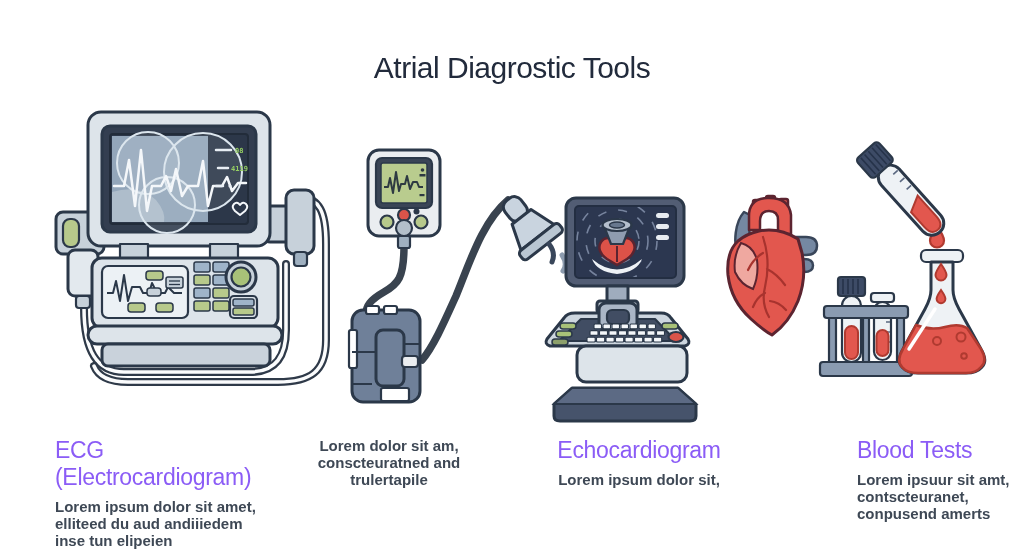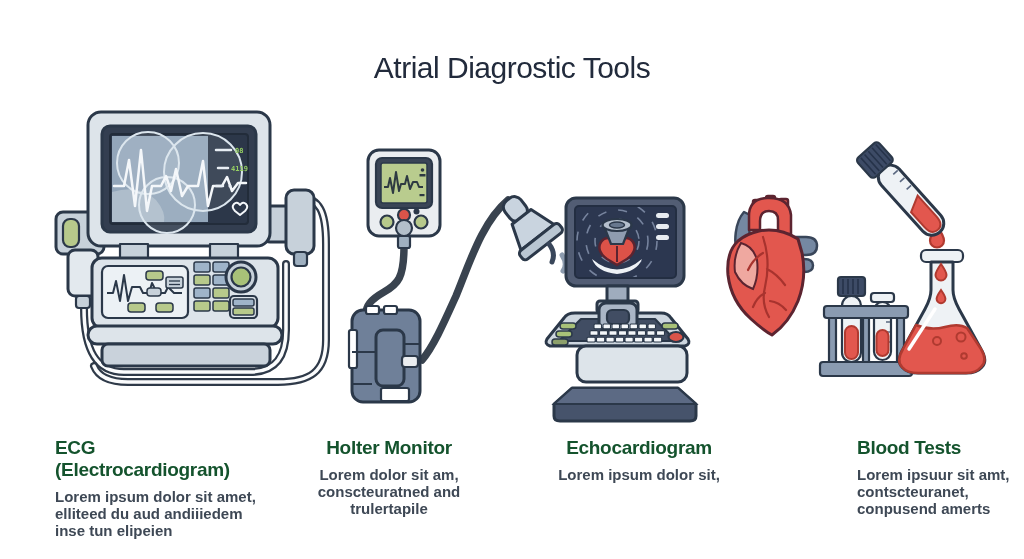--- a/index.html
+++ b/index.html
@@ -6,21 +6,21 @@
   body{
     width:1024px;height:559px;position:relative;overflow:hidden;
     background:#ffffff;font-family:"Liberation Sans",sans-serif;
   }
   .title{
     position:absolute;top:31px;left:0;width:100%;text-align:center;
     font-size:30px;font-weight:normal;color:#222b3c;letter-spacing:-0.5px;
   }
   svg.illustrations{position:absolute;left:0;top:0;}
   .caption{position:absolute;top:437px;}
-  .caption h2{font-size:19px;font-weight:bold;color:#14532d;margin:0 0 7px 0;letter-spacing:-0.3px;}
+  .caption h2{font-size:23px;font-weight:normal;color:#8b5cf6;margin:0 0 7px 0;letter-spacing:-0.3px;}
   .caption p{font-size:15px;color:#3e4855;margin:0;line-height:17px;font-weight:bold;}
   .c1{left:55px;width:220px;text-align:left;}
   .c2{left:300px;width:178px;text-align:center;}
   .c3{left:543px;width:192px;text-align:center;}
   .c4{left:857px;width:170px;text-align:left;}
   
   .ol{stroke:#2b3849;stroke-width:3;stroke-linejoin:round;}
   .ol2{stroke:#2b3849;stroke-width:2.2;stroke-linejoin:round;}
   .olt{stroke:#2b3849;stroke-width:1.5;}
   .tube{fill:none;stroke:#2f3a49;stroke-width:8;stroke-linecap:round;}
@@ -254,21 +254,20 @@
 </svg>
 
 <div class="caption c1">
   <h2>ECG (Electrocardiogram)</h2>
   <p>Lorem ipsum dolor sit amet,</p>
   <p>elliteed du aud andiiiedem</p>
   <p>inse tun elipeien</p>
 </div>
 
 <div class="caption c2">
-  <h2>Holter Monitor</h2>
   <p>Lorem dolor sit am,</p>
   <p>conscteuratned and</p>
   <p>trulertapile</p>
 </div>
 
 <div class="caption c3">
   <h2>Echocardiogram</h2>
   <p>Lorem ipsum dolor sit,</p>
 </div>
 

